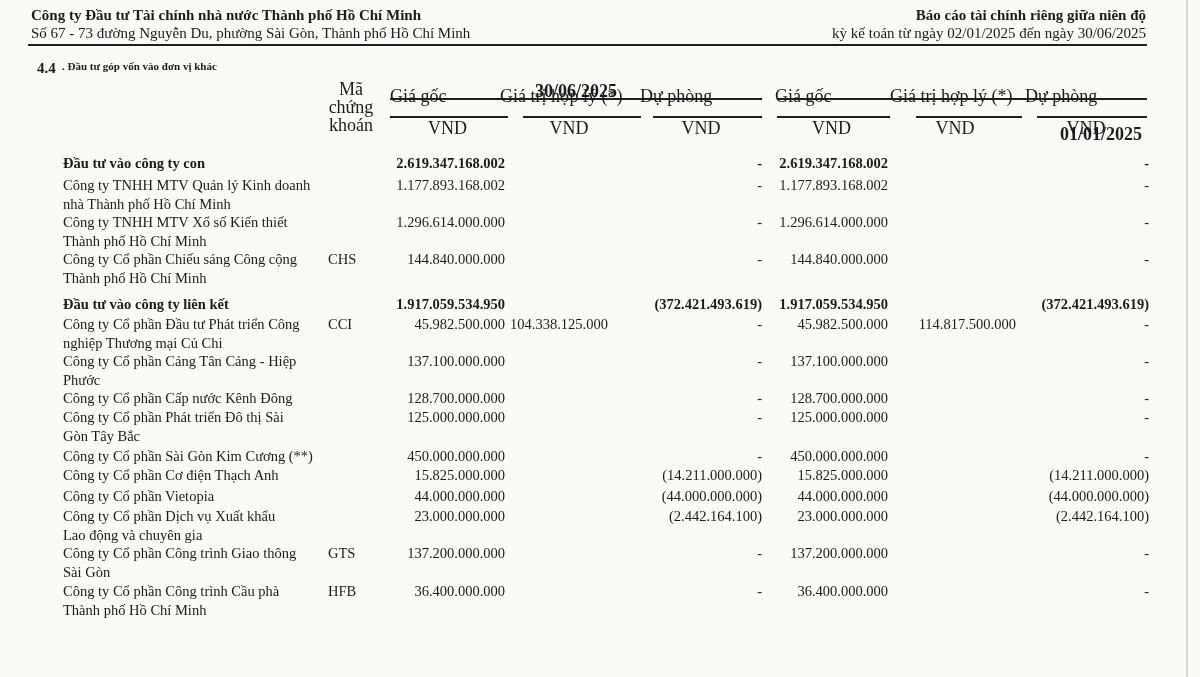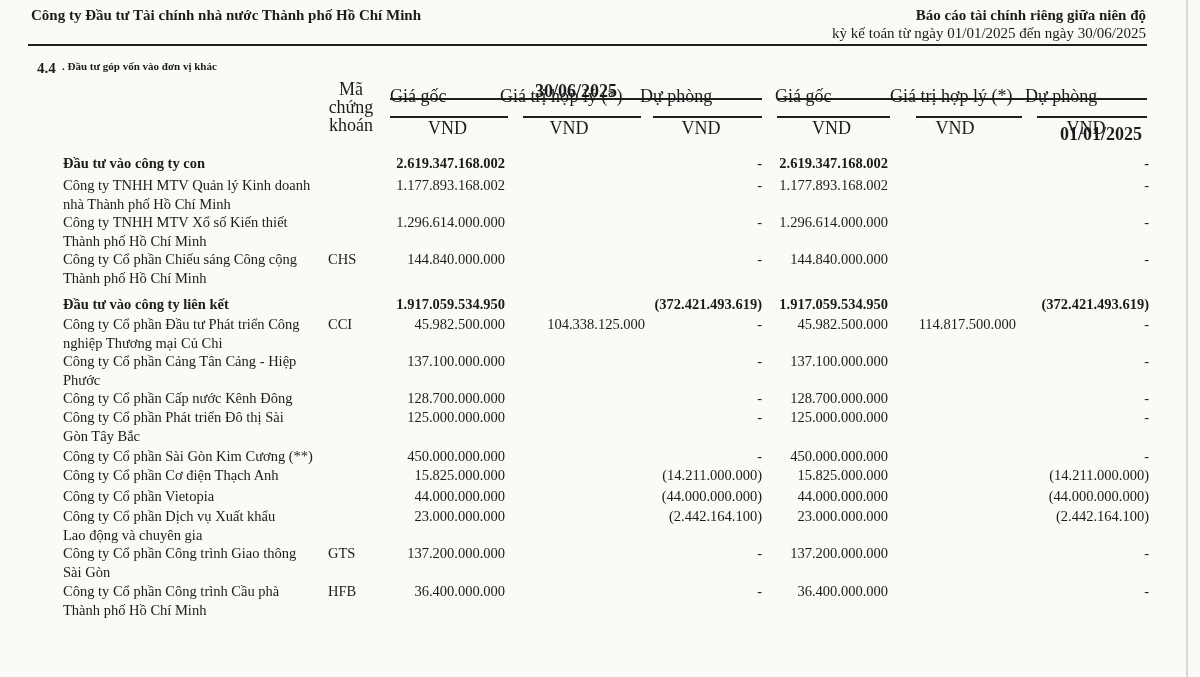--- a/index.html
+++ b/index.html
@@ -45,37 +45,38 @@
   .bx4 { left:775px; width:113px; }
   .bx5 { left:890px; width:130px; }
   .bx6 { left:1025px; width:122px; }
 
   
   .row { position:absolute; left:0; width:1200px; font-size:14.5px; line-height:18.5px; }
   .cell { position:absolute; top:0; }
   .c-name { left:63px; width:290px; white-space:pre-line; }
   .c-code { left:328px; width:62px; text-align:left; }
   .c1 { left:385px; width:120px; text-align:right; }
-  .c2 { left:522px; width:123px; text-align:right; }
+  .c2 { left:510px; width:123px; }
   .c3 { left:638px; width:124px; text-align:right; }
   .c4 { left:775px; width:113px; text-align:right; }
   .c5 { left:893px; width:123px; text-align:right; }
   .c6 { left:1021px; width:128px; text-align:right; }
 </style>
 </head>
 <body>
 
 <div class="page">
 
   <div class="abs hdr-left">
     <div class="bold">Công ty Đầu tư Tài chính nhà nước Thành phố Hồ Chí Minh</div>
+    <div>Số 67 - 73 đường Nguyễn Du, phường Sài Gòn, Thành phố Hồ Chí Minh</div>
   </div>
   <div class="abs hdr-right">
     <div class="bold">Báo cáo tài chính riêng giữa niên độ</div>
-    <div>kỳ kế toán từ ngày 01/01/2025 đến ngày 30/06/2025</div>
+    <div>kỳ kế toán từ ngày 02/01/2025 đến ngày 30/06/2025</div>
   </div>
   <div class="abs hdr-rule"></div>
   <div class="abs scan-line"></div>
 
   <div class="abs sec-num">4.4</div>
   <div class="abs sec-title">. Đầu tư góp vốn vào đơn vị khác</div>
 
   <div class="abs th code-hdr">Mã
 chứng
 khoán</div>

